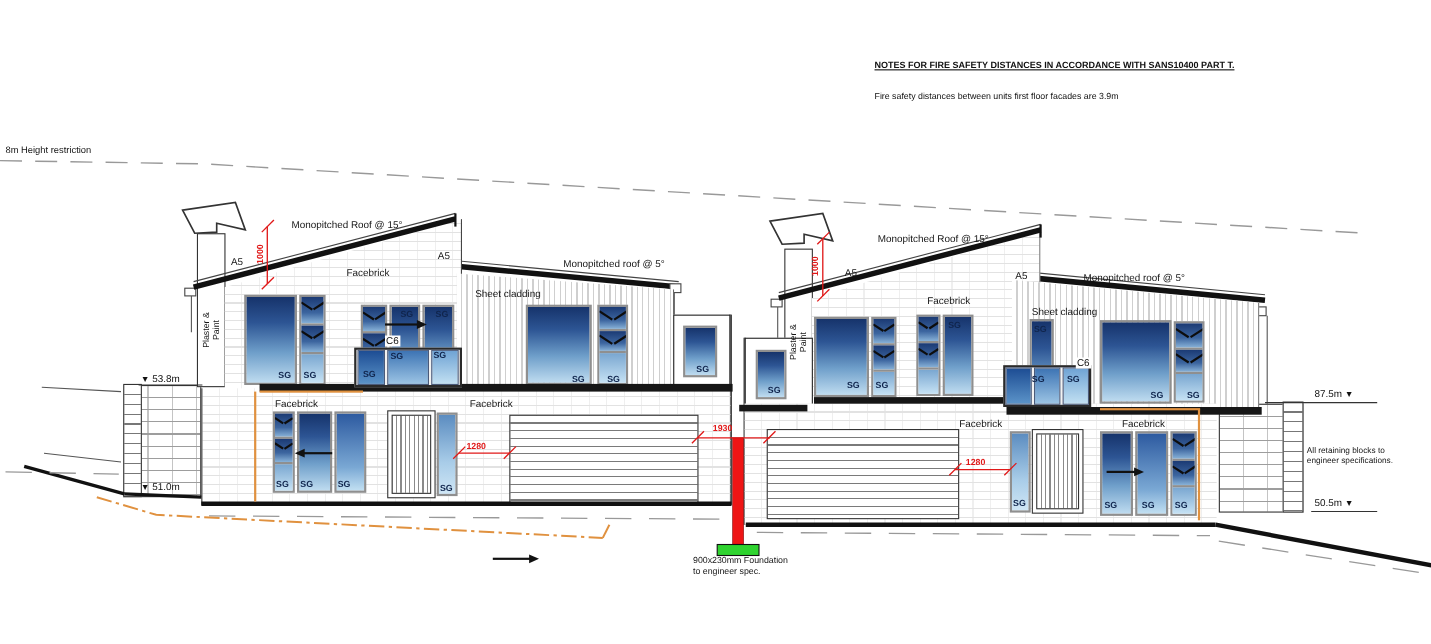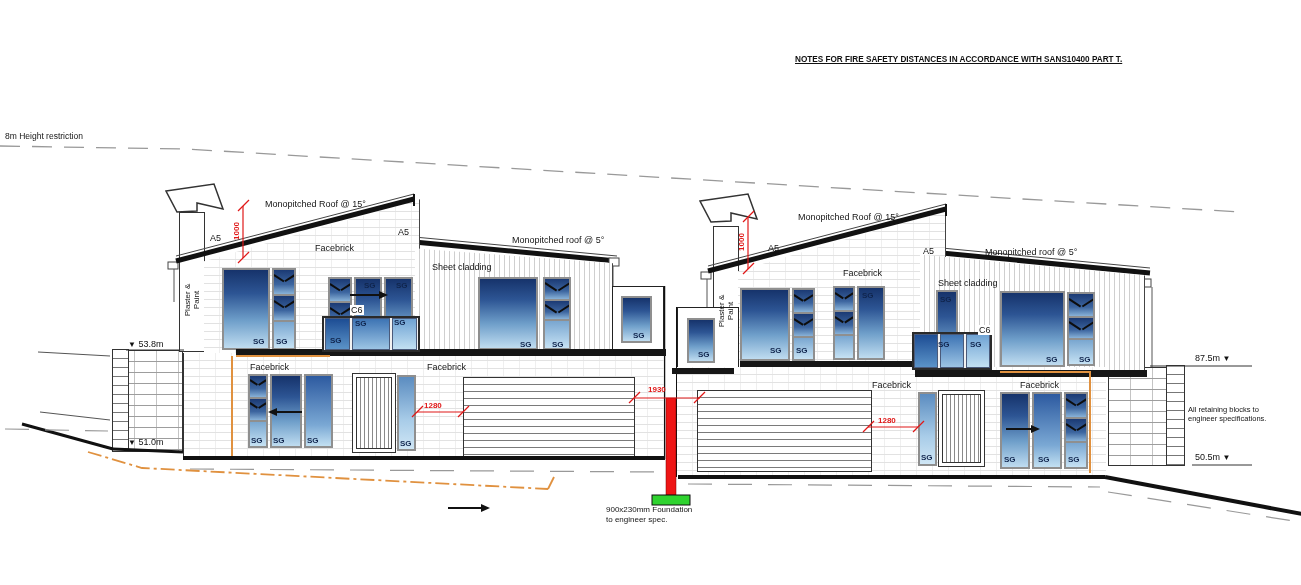--- a/index.html
+++ b/index.html
@@ -252,20 +252,21 @@
         <line x1="743" y1="274" x2="754" y2="263"></line>
     </g>
 
     <line x1="126" y1="350" x2="184" y2="350" stroke="#333" stroke-width="1"></line>
     <line x1="1150" y1="366" x2="1252" y2="366" stroke="#333" stroke-width="1"></line>
     <line x1="1192" y1="465" x2="1252" y2="465" stroke="#333" stroke-width="1"></line>
   </svg>
 
   <div class="notes">
     <div class="hd">NOTES FOR FIRE SAFETY DISTANCES IN ACCORDANCE WITH SANS10400 PART T.</div>
+    <div>Fire safety distances between units first floor facades are 3.9m</div>
   </div>
 
   <div class="lbl" style="left:5px;top:131px;font-size:8.5px">8m Height restriction</div>
 
   <div class="lbl" style="left:265px;top:199px">Monopitched Roof @ 15°</div>
   <div class="lbl" style="left:798px;top:212px">Monopitched Roof @ 15°</div>
   <div class="lbl" style="left:512px;top:235px">Monopitched roof @ 5°</div>
   <div class="lbl" style="left:985px;top:247px">Monopitched roof @ 5°</div>
 
   <div class="lbl" style="left:210px;top:233px">A5</div>
@@ -310,21 +311,21 @@
   <div class="lv" style="left:1195px;top:452px">
     <span>50.5m</span>
     <span style="font-size:8px">▼</span>
   </div>
 
   <div class="lbl small" style="left:1188px;top:405px;white-space:normal;width:112px;line-height:9px">
     <div>All retaining blocks to</div>
     <div>engineer specifications.</div>
   </div>
   <div class="arrow r" style="left:448px;top:507px;width:34px"></div>
-  <div class="lbl" style="left:606px;top:505px;font-size:8px;line-height:10px">
+  <div class="lbl" style="left:630px;top:505px;font-size:8px;line-height:10px">
     <div>900x230mm Foundation</div>
     <div>to engineer spec.</div>
   </div>
 
   <span class="sg" style="left:253px;top:337px">SG</span>
   <span class="sg" style="left:276px;top:337px">SG</span>
   <span class="sg" style="left:364px;top:281px">SG</span>
   <span class="sg" style="left:396px;top:281px">SG</span>
   <span class="sg" style="left:330px;top:336px">SG</span>
   <span class="sg" style="left:355px;top:319px">SG</span>

